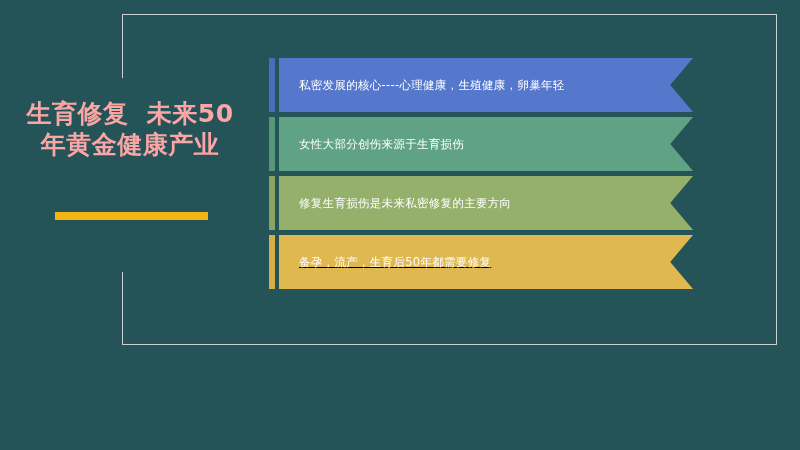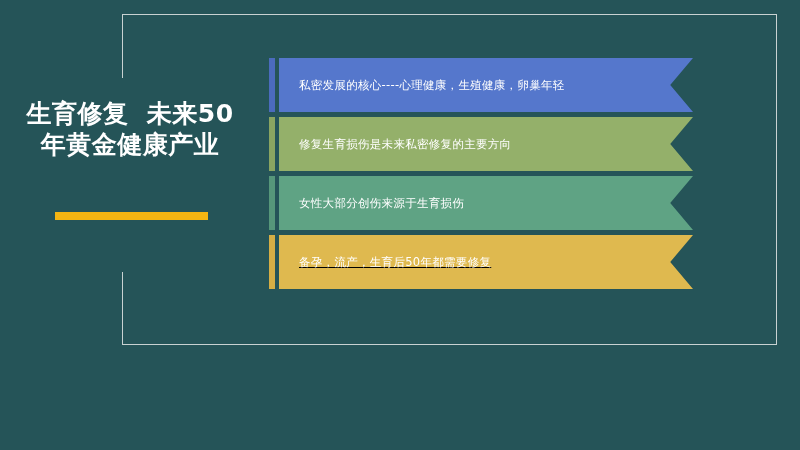--- a/index.html
+++ b/index.html
@@ -102,44 +102,44 @@
 
 <div id="slide" style="background: rgb(37, 84, 88);">
 
   <div class="frame-line frame-top" style="background: rgb(201, 210, 210);"></div>
   <div class="frame-line frame-right" style="background: rgb(201, 210, 210);"></div>
   <div class="frame-line frame-bottom" style="background: rgb(201, 210, 210);"></div>
   <div class="frame-line frame-left-a" style="background: rgb(201, 210, 210);"></div>
   <div class="frame-line frame-left-b" style="background: rgb(201, 210, 210);"></div>
 
   <div class="title-block">
-    <div class="title-text" style="color: #ffffff;">生育修复  未来50年黄金健康产业</div>
+    <div class="title-text" style="color: #fca5a5;">生育修复  未来50年黄金健康产业</div>
   </div>
   <div class="title-rule" style="background: rgb(244, 181, 18);"></div>
 
   <div class="banner-stack">
 
     <div class="banner-row">
       <div class="banner-accent" style="background: rgb(75, 107, 189);"></div>
       <div class="banner-body" style="background: rgb(85, 119, 204);">
         <span class="banner-label" style="color: rgb(255, 255, 255); text-align: right;">私密发展的核心----心理健康，生殖健康，卵巢年轻</span>
       </div>
     </div>
 
     <div class="banner-row">
-      <div class="banner-accent" style="background: rgb(138, 165, 97);"></div>
-      <div class="banner-body" style="background: rgb(148, 176, 106);">
-        <span class="banner-label" style="color: rgb(255, 255, 255);">修复生育损伤是未来私密修复的主要方向</span>
+      <div class="banner-accent" style="background: rgb(86, 151, 122);"></div>
+      <div class="banner-body" style="background: rgb(95, 163, 132);">
+        <span class="banner-label" style="color: rgb(255, 255, 255);">女性大部分创伤来源于生育损伤</span>
       </div>
     </div>
 
     <div class="banner-row">
-      <div class="banner-accent" style="background: rgb(86, 151, 122);"></div>
-      <div class="banner-body" style="background: rgb(95, 163, 132);">
-        <span class="banner-label" style="color: rgb(255, 255, 255);">女性大部分创伤来源于生育损伤</span>
+      <div class="banner-accent" style="background: rgb(138, 165, 97);"></div>
+      <div class="banner-body" style="background: rgb(148, 176, 106);">
+        <span class="banner-label" style="color: rgb(255, 255, 255);">修复生育损伤是未来私密修复的主要方向</span>
       </div>
     </div>
 
     <div class="banner-row">
       <div class="banner-accent" style="background: rgb(213, 174, 69);"></div>
       <div class="banner-body" style="background: rgb(223, 185, 79); text-decoration: underline;">
         <span class="banner-label" style="color: rgb(255, 255, 255);">备孕，流产，生育后50年都需要修复</span>
       </div>
     </div>
 

